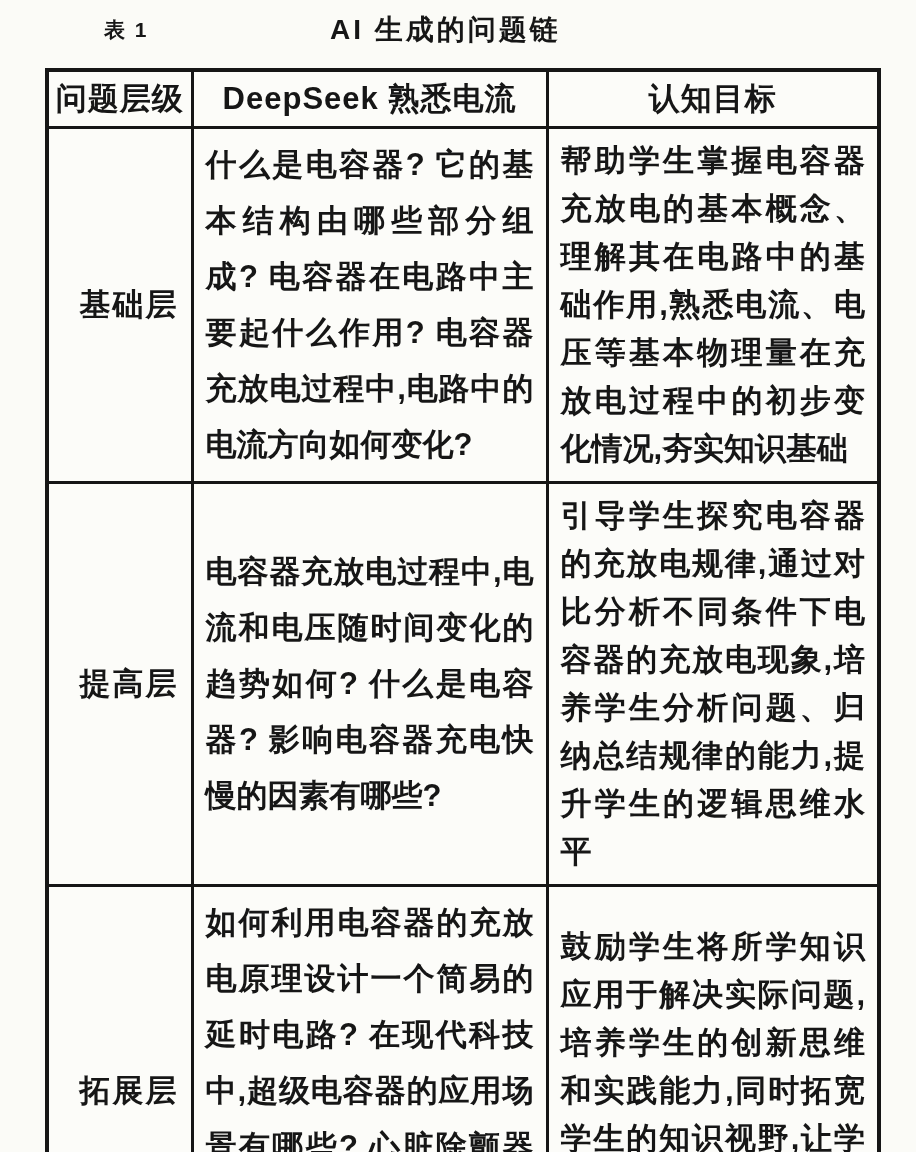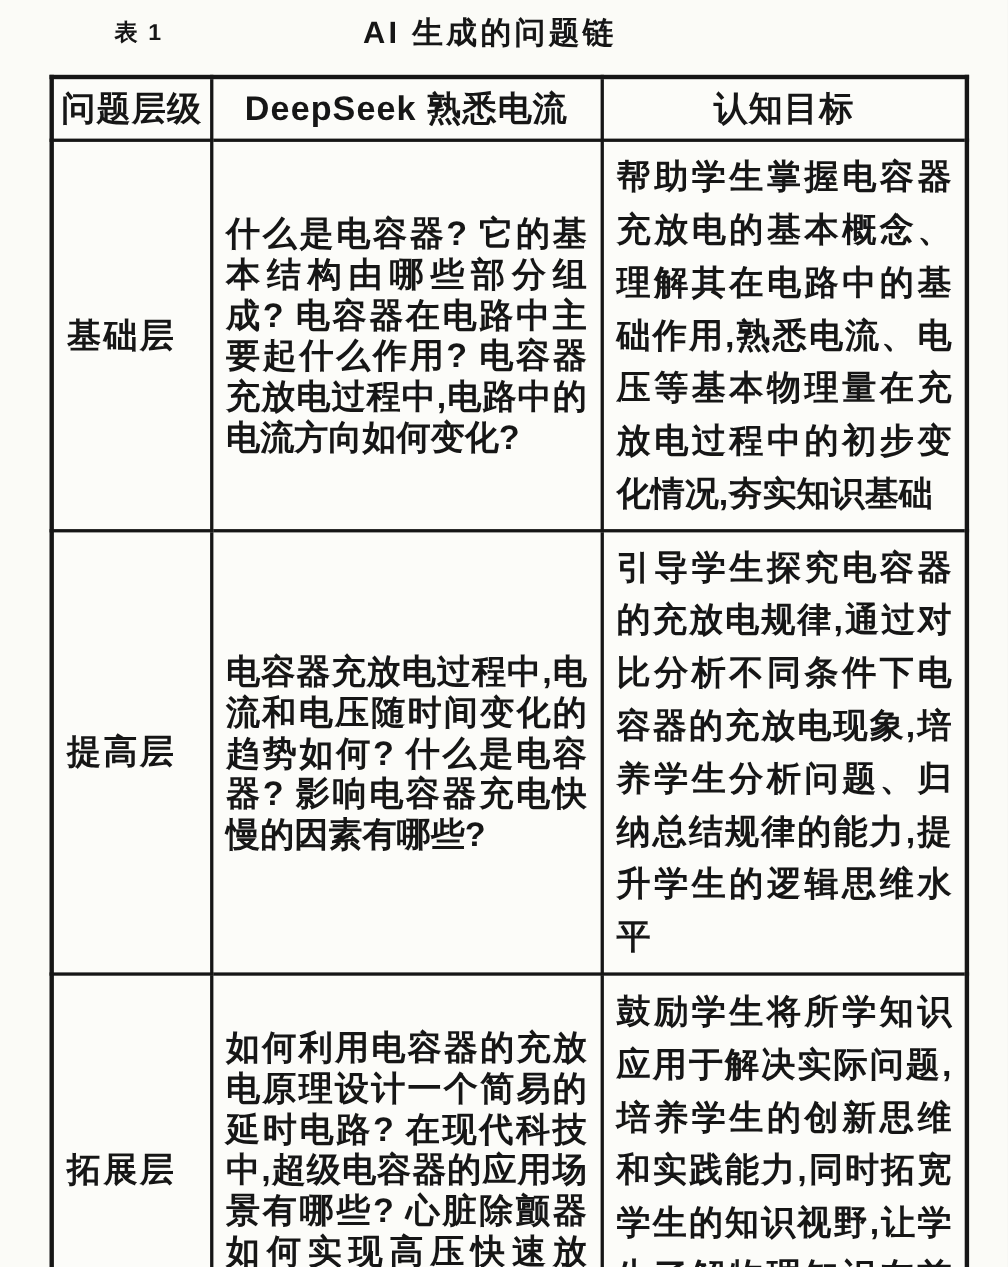--- a/index.html
+++ b/index.html
@@ -65,26 +65,26 @@
     letter-spacing: 1px;
     padding: 2px 4px;
   }
   .qtable td {
     vertical-align: middle;
     font-size: 31px;
     font-weight: 600;
     padding: 8px 12px;
   }
   td.cell-level {
-    text-align: left;
+    text-align: right;
     letter-spacing: 2px;
     font-size: 31px;
   }
   td.cell-q {
-    line-height: 37px;
+    line-height: 56px;
     text-align: justify;
     text-justify: inter-character;
   }
   td.cell-g {
     line-height: 48px;
     text-align: justify;
     text-justify: inter-character;
   }
   tr.r1 td { height: 331px; }
   tr.r2 td { height: 327px; margin-left: 28px; }

